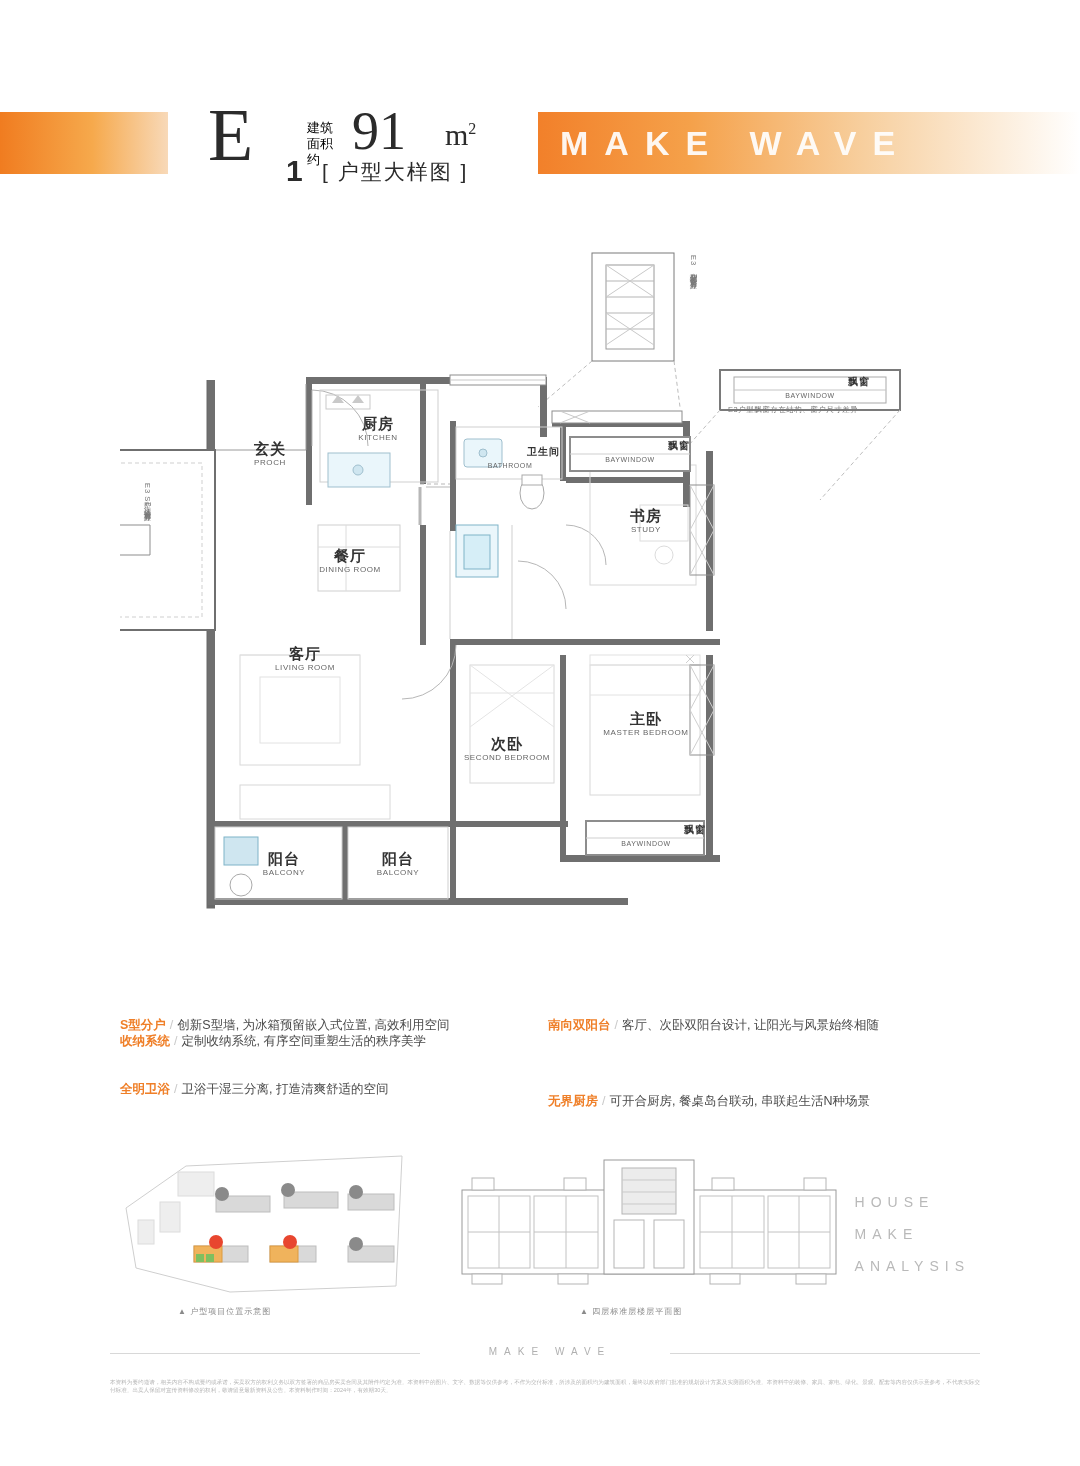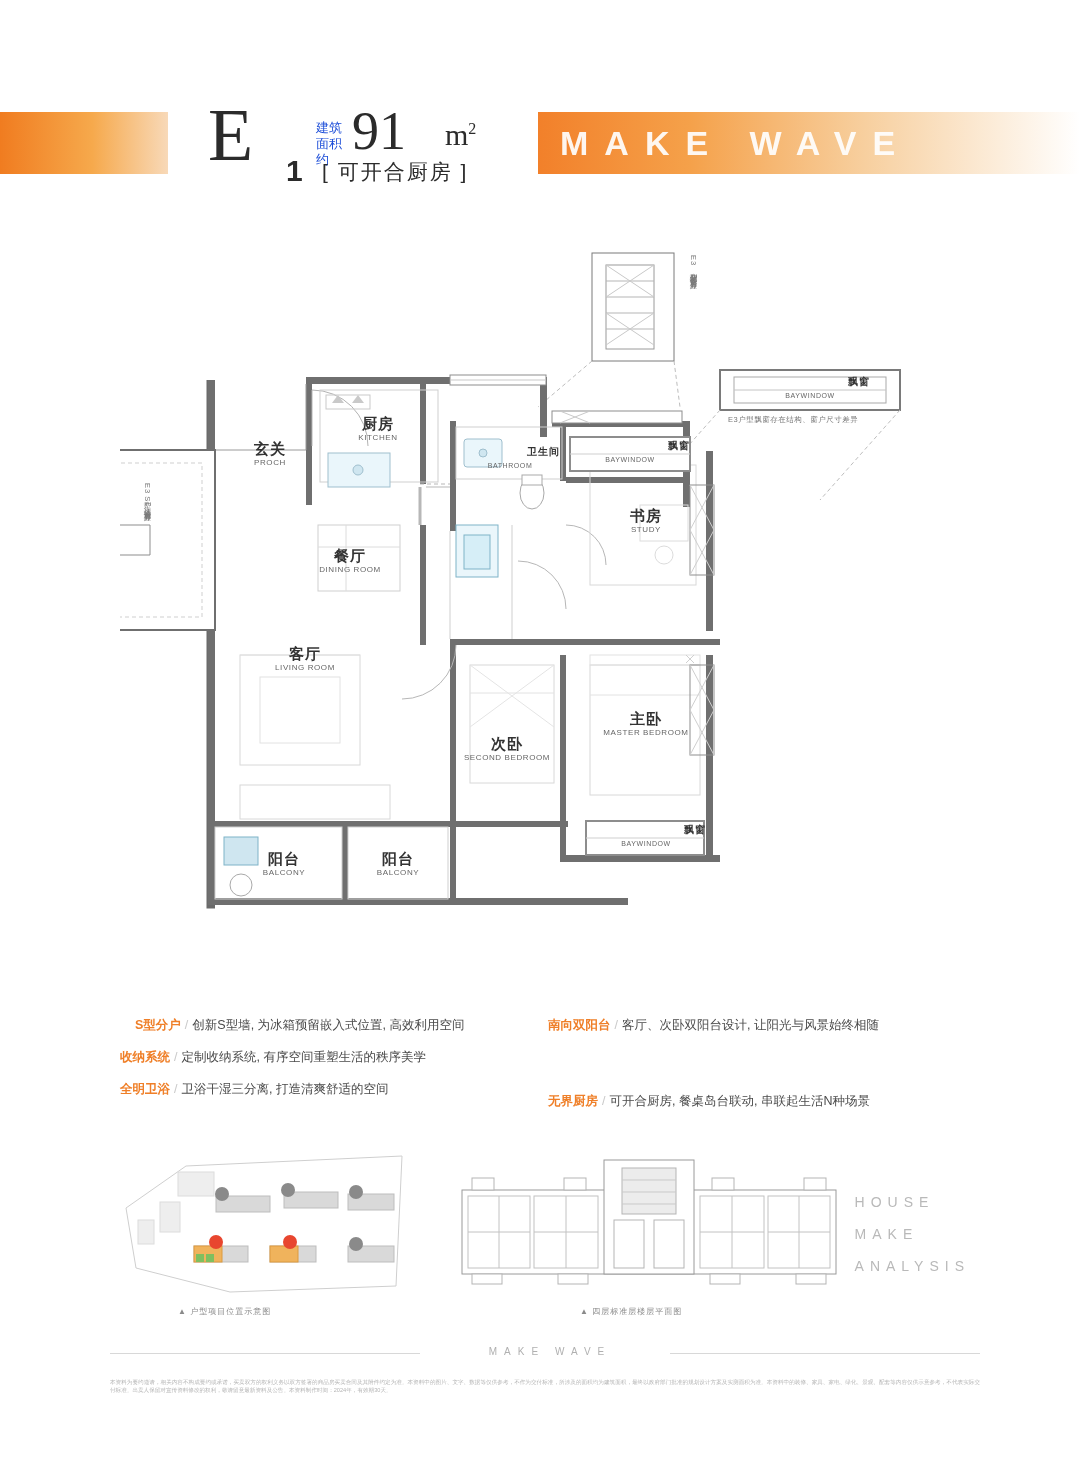--- a/index.html
+++ b/index.html
@@ -60,24 +60,24 @@
   }
   .title-sub1 {
     position: absolute;
     left: 86px; top: 62px;
     font-size: 30px;
     font-weight: 700;
     color: #2b2b2b;
   }
   .title-area-label {
     position: absolute;
-    left: 116px; top: 28px;
+    left: 107px; top: 28px;
     font-size: 13px;
     line-height: 16px;
-    color: #1d4ed8;
+    color: #000000;
     width: 32px;
   }
   .title-area-num {
     position: absolute;
     left: 152px; top: 12px;
     font-size: 54px;
     line-height: 54px;
     font-weight: 400;
     color: #2b2b2b;
     font-family: "Liberation Serif", serif;
@@ -217,21 +217,21 @@
 
   <div class="title-block">
     <span class="title-e">E</span>
     <span class="title-sub1">1</span>
     <span class="title-area-label">
       <span>建筑</span><br>
       <span>面积约</span>
     </span>
     <span class="title-area-num">91</span>
     <span class="title-m2"><span>m</span><sup>2</sup></span>
-    <span class="title-rooms">[ 可开合厨房 ]</span>
+    <span class="title-rooms">[ 户型大样图 ]</span>
   </div>
 </div>
 
 <div class="plan">
   <svg width="840" height="700" viewBox="0 0 840 700" xmlns="http://www.w3.org/2000/svg">
     <defs>
       <pattern id="hatch" width="5" height="5" patternUnits="userSpaceOnUse" patternTransform="rotate(45)">
         <line x1="0" y1="0" x2="0" y2="5" stroke="#cfcfcf" stroke-width="1"></line>
       </pattern>
     </defs>
@@ -431,29 +431,29 @@
     <div class="cn">飘窗</div>
     <div class="en">BAYWINDOW</div>
   </div>
   <div class="rlabel sm" style="left:466px; top:596px; width:120px;">
     <div class="cn">飘窗</div>
     <div class="en">BAYWINDOW</div>
   </div>
 
   <div class="note-v" style="left:22px; top:258px; height:130px;">E3户型S墙体位置有差异</div>
   <div class="note-v" style="left:568px; top:30px; height:110px;">E3户型北侧设备平台有差异</div>
-  <div class="note-h" style="left:608px; top:190px; width:220px;">E3户型飘窗存在结构、窗户尺寸差异</div>
+  <div class="note-h" style="left:608px; top:180px; width:220px;">E3户型飘窗存在结构、窗户尺寸差异</div>
 
 </div>
 
 <div class="features">
-  <div class="feat-row" style="left:15px; top:0px;text-align:right;">
+  <div class="feat-row" style="left:0px; top:0px;text-align:right;">
     <span class="feat-key">S型分户</span><span class="feat-sep">/</span><span class="feat-val">创新S型墙, 为冰箱预留嵌入式位置, 高效利用空间</span>
   </div>
-  <div class="feat-row" style="left:0px; top:32px;">
+  <div class="feat-row" style="left:0px; top:16px;">
     <span class="feat-key">收纳系统</span><span class="feat-sep">/</span><span class="feat-val">定制收纳系统, 有序空间重塑生活的秩序美学</span>
   </div>
   <div class="feat-row" style="left:0px; top:64px;">
     <span class="feat-key">全明卫浴</span><span class="feat-sep">/</span><span class="feat-val">卫浴干湿三分离, 打造清爽舒适的空间</span>
   </div>
   <div class="feat-row" style="left:428px; top:0px;">
     <span class="feat-key">南向双阳台</span><span class="feat-sep">/</span><span class="feat-val">客厅、次卧双阳台设计, 让阳光与风景始终相随</span>
   </div>
   <div class="feat-row" style="left:428px; top:32px;margin-top:44px;">
     <span class="feat-key">无界厨房</span><span class="feat-sep">/</span><span class="feat-val">可开合厨房, 餐桌岛台联动, 串联起生活N种场景</span>

